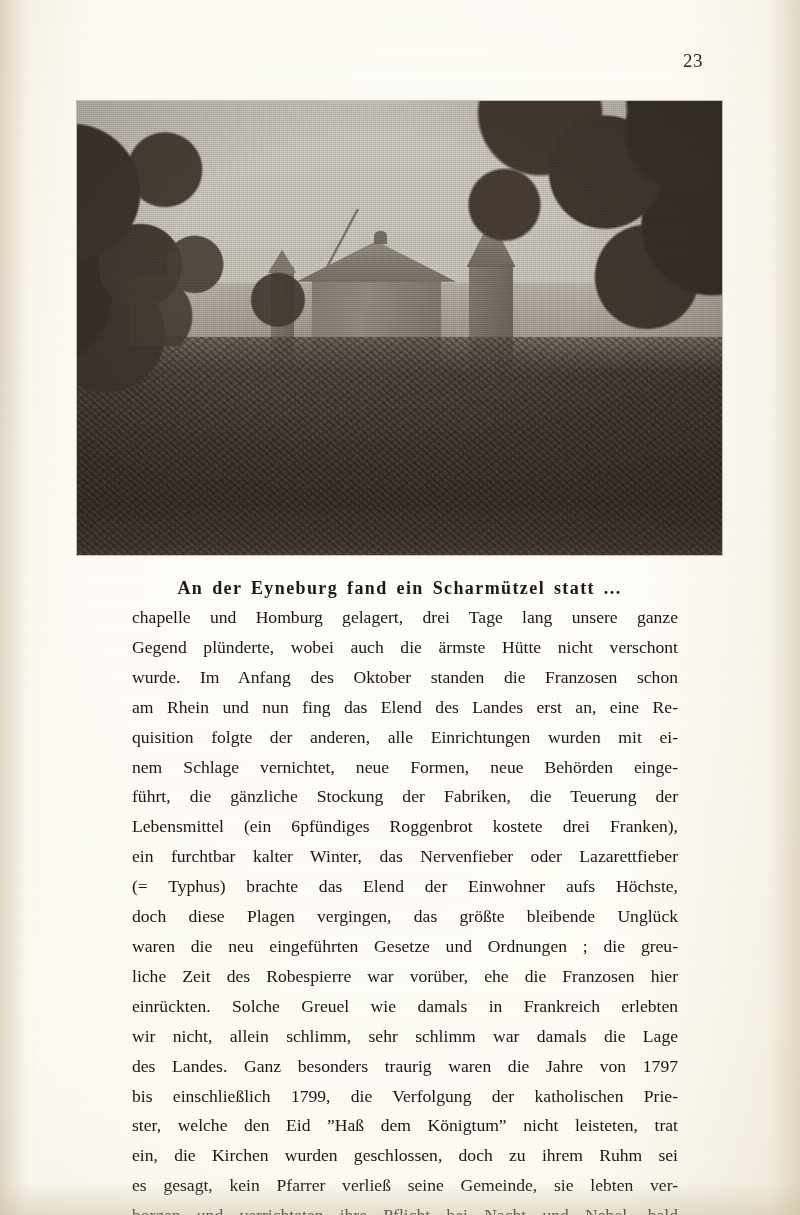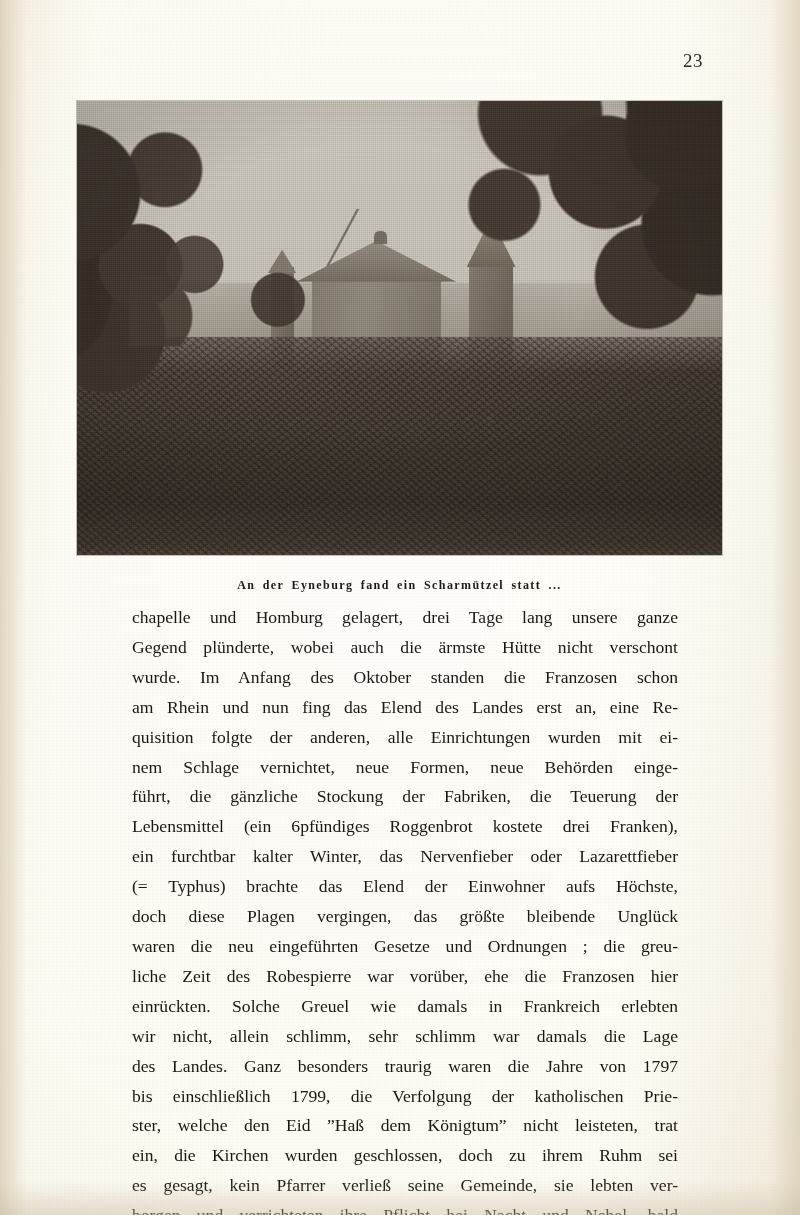--- a/index.html
+++ b/index.html
@@ -205,21 +205,21 @@
   }
 
   
   .caption {
     position: absolute;
     left: 77px;
     top: 578px;
     width: 645px;
     text-align: center;
     font-weight: bold;
-    font-size: 12px;
+    font-size: 18px;
     letter-spacing: 1.4px;
     word-spacing: 3px;
     color: #1b1815;
   }
 
   
   .body-text {
     position: absolute;
     left: 132px;
     top: 603px;

